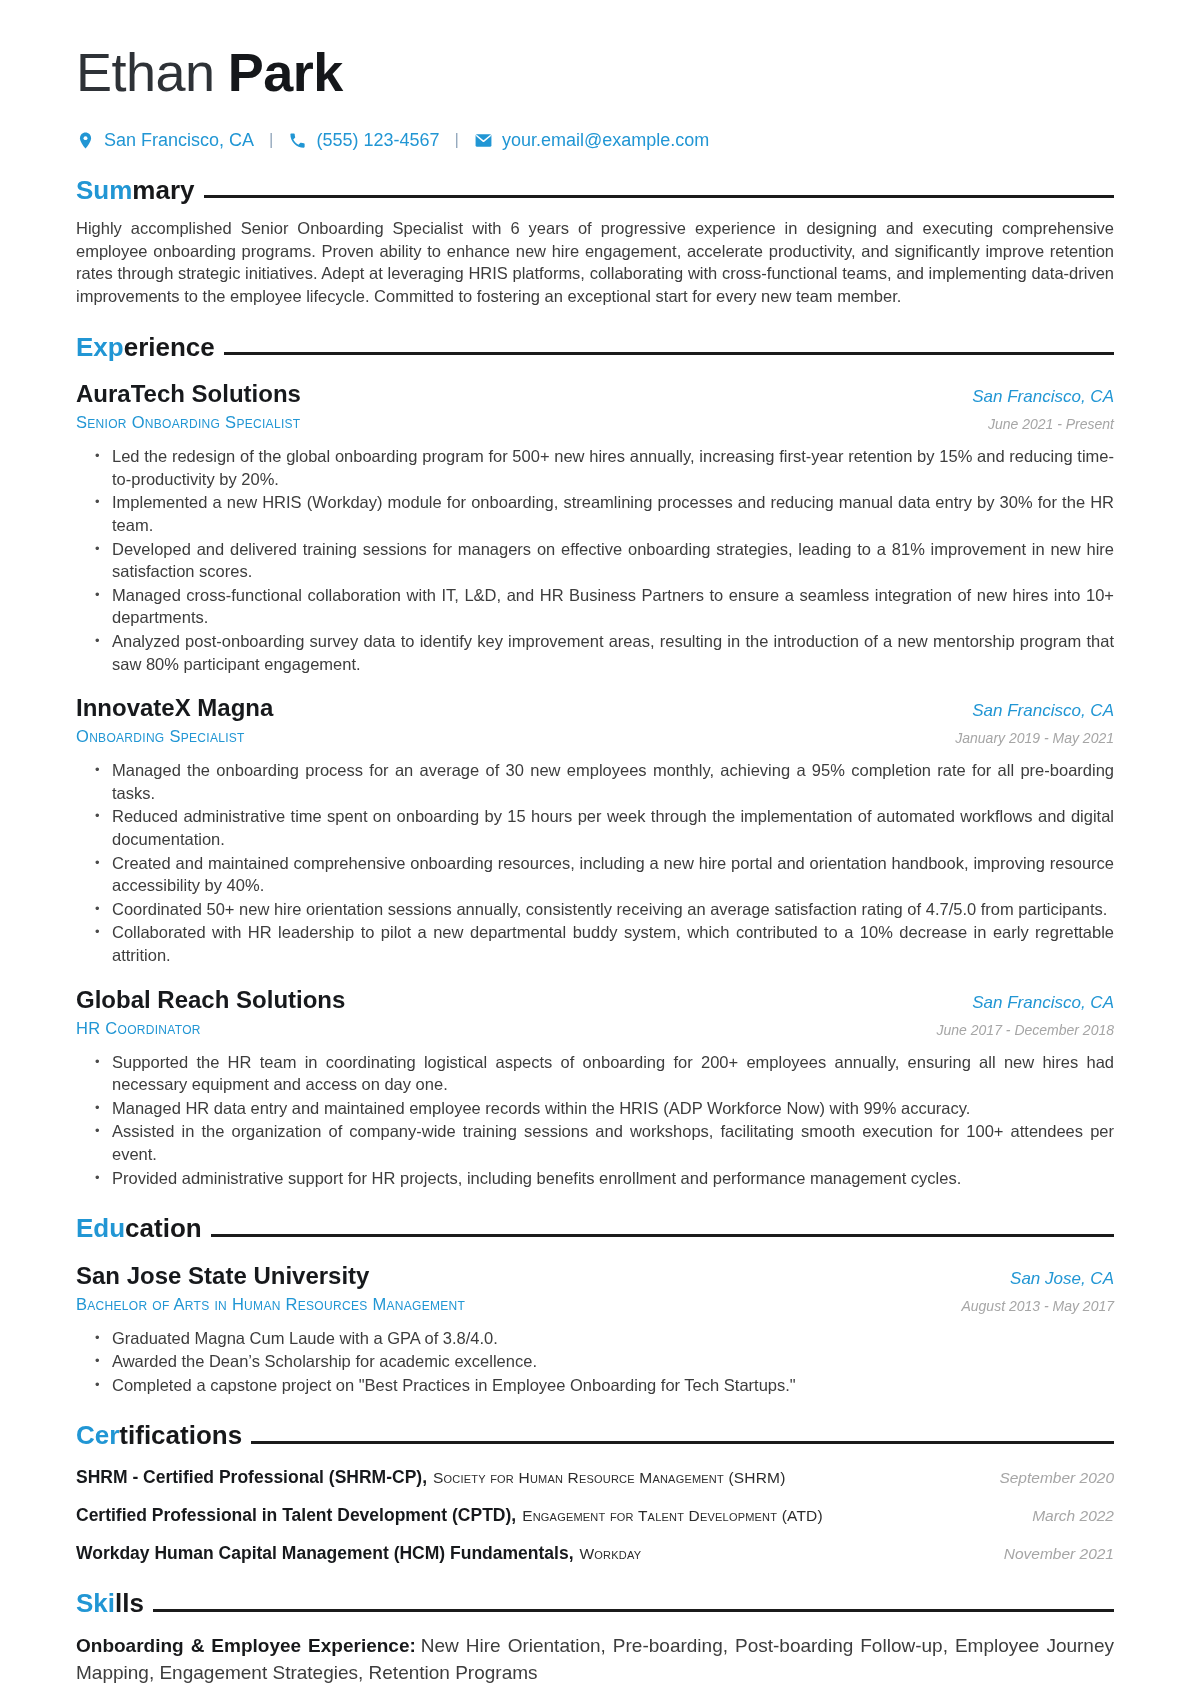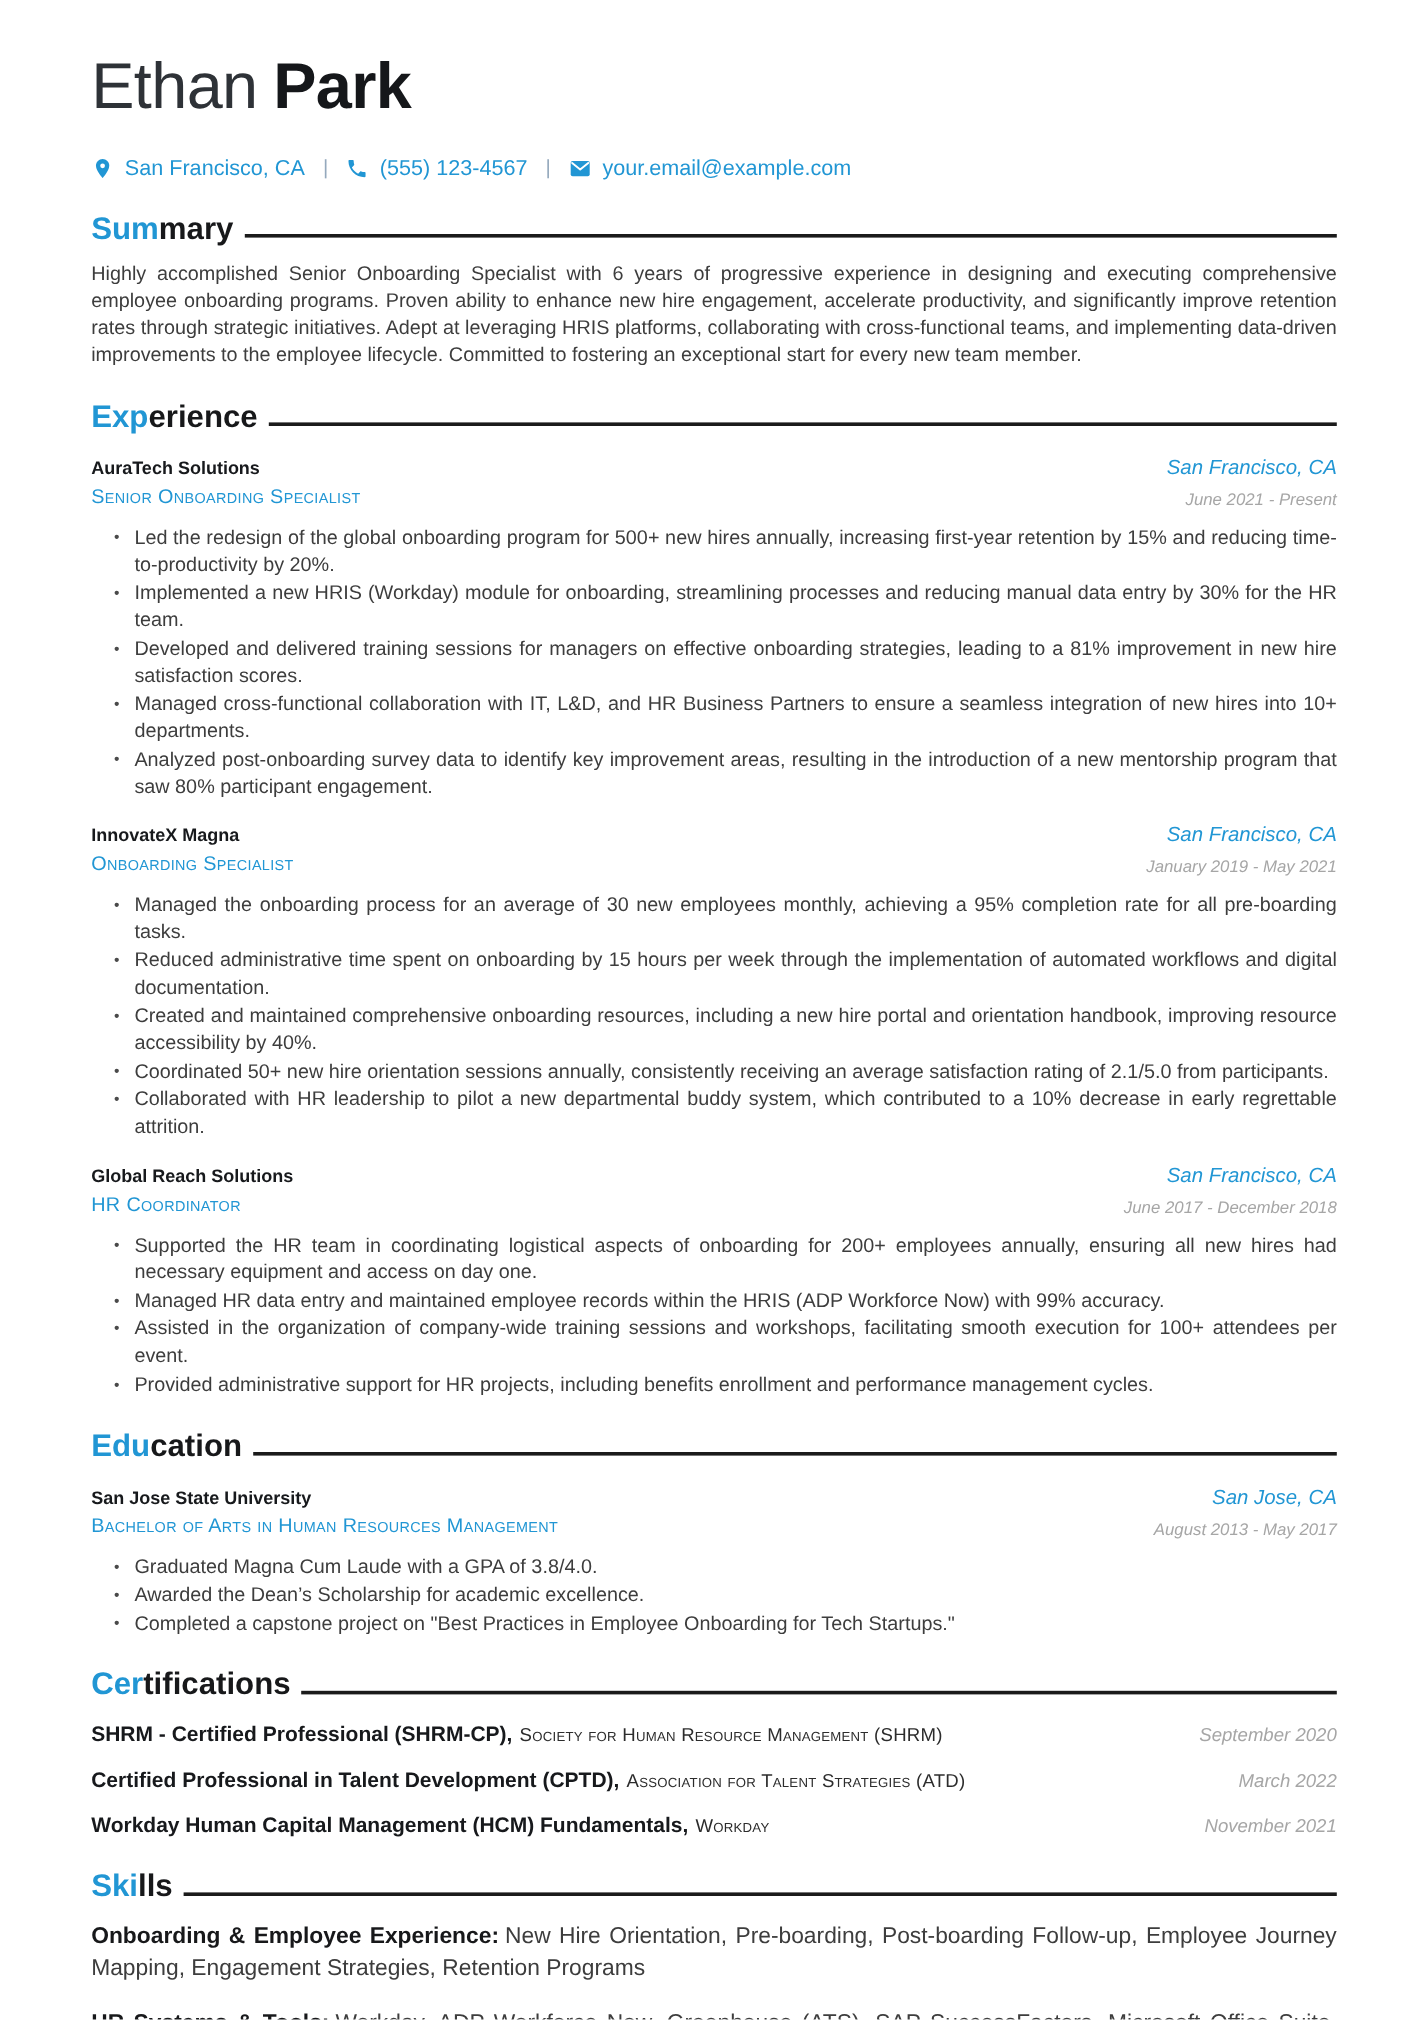--- a/index.html
+++ b/index.html
@@ -72,21 +72,21 @@
     line-height: 1.37;
     text-align: justify;
     hyphens: auto;
     color: var(--text, #3d3d3d);
   }
 
   
   .entry { margin-top: 19px; }
   .entry-row { display: flex; justify-content: space-between; align-items: baseline; }
   .entry-row.second { margin-top: 5px; align-items: flex-end; }
-  .company { font-size: 15px; font-weight: 700; color: #17191c; }
+  .company { font-size: 24px; font-weight: 700; color: #17191c; }
   .loc { font-size: 17px; font-style: italic; color: var(--accent, #2196d4); }
   .jobtitle {
     font-size: 16.5px;
     color: var(--accent, #2196d4);
     font-variant: small-caps;
     letter-spacing: 0.3px;
   }
   .dates { font-size: 14px; font-style: italic; color: var(--date-gray, #a6a6a6); }
 
   ul.bullets {
@@ -211,21 +211,21 @@
         <span class="loc">San Francisco, CA</span>
       </div>
       <div class="entry-row second">
         <span class="jobtitle">Onboarding Specialist</span>
         <span class="dates">January 2019 - May 2021</span>
       </div>
       <ul class="bullets">
         <li>Managed the onboarding process for an average of 30 new employees monthly, achieving a 95% completion rate for all pre-boarding tasks.</li>
         <li>Reduced administrative time spent on onboarding by 15 hours per week through the implementation of automated workflows and digital documentation.</li>
         <li>Created and maintained comprehensive onboarding resources, including a new hire portal and orientation handbook, improving resource accessibility by 40%.</li>
-        <li>Coordinated 50+ new hire orientation sessions annually, consistently receiving an average satisfaction rating of 2.1/5.0 from participants.</li>
+        <li>Coordinated 50+ new hire orientation sessions annually, consistently receiving an average satisfaction rating of 4.7/5.0 from participants.</li>
         <li>Collaborated with HR leadership to pilot a new departmental buddy system, which contributed to a 10% decrease in early regrettable attrition.</li>
       </ul>
     </div>
 
     <div class="entry">
       <div class="entry-row">
         <span class="company">Global Reach Solutions</span>
         <span class="loc">San Francisco, CA</span>
       </div>
       <div class="entry-row second">
@@ -269,21 +269,21 @@
       <span class="accent">Cer</span>
         <span>tifications</span>
       <div class="rule"></div>
     </div>
 
     <div class="cert-row">
       <span class="cert-left"><span class="cert-name">SHRM - Certified Professional (SHRM-CP),</span><span class="cert-issuer">Society for Human Resource Management (SHRM)</span></span>
       <span class="cert-date">September 2020</span>
     </div>
     <div class="cert-row">
-      <span class="cert-left"><span class="cert-name">Certified Professional in Talent Development (CPTD),</span><span class="cert-issuer">Association for Talent Strategies (ATD)</span></span>
+      <span class="cert-left"><span class="cert-name">Certified Professional in Talent Development (CPTD),</span><span class="cert-issuer">Engagement for Talent Development (ATD)</span></span>
       <span class="cert-date">March 2022</span>
     </div>
     <div class="cert-row">
       <span class="cert-left"><span class="cert-name">Workday Human Capital Management (HCM) Fundamentals,</span><span class="cert-issuer">Workday</span></span>
       <span class="cert-date">November 2021</span>
     </div>
   </div>
 
   <div class="section">
     <div class="sec-head">

